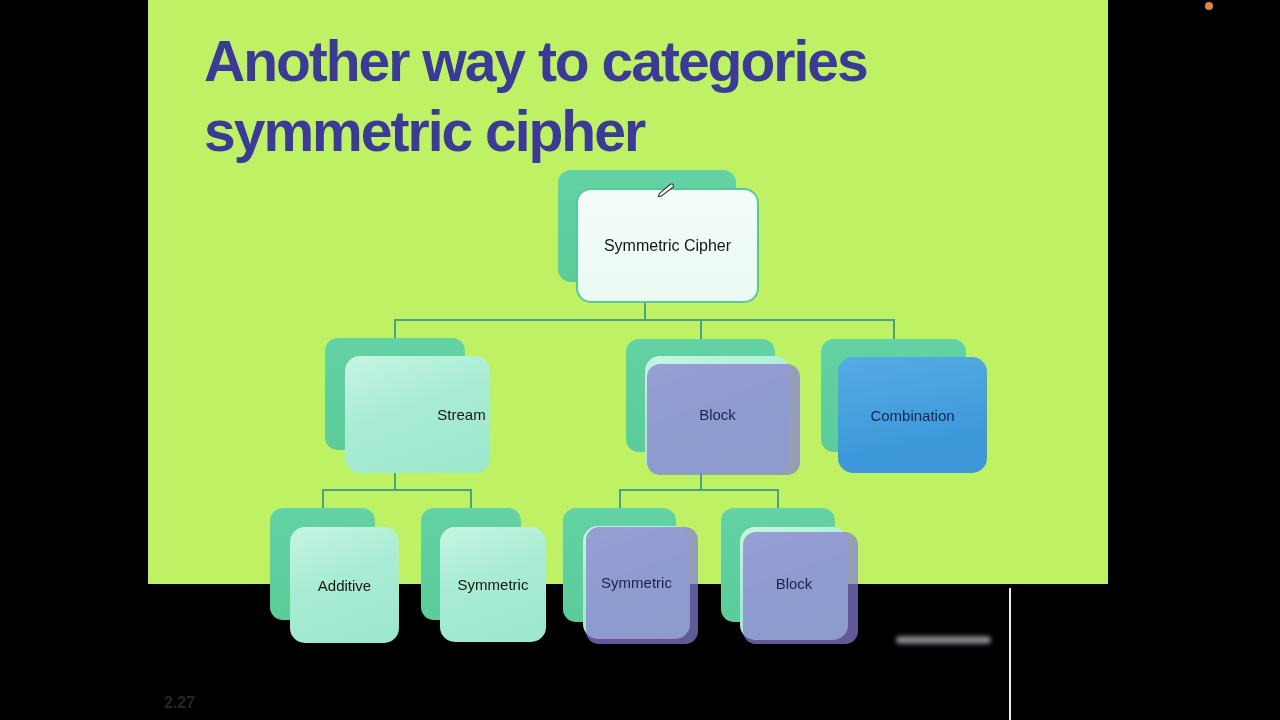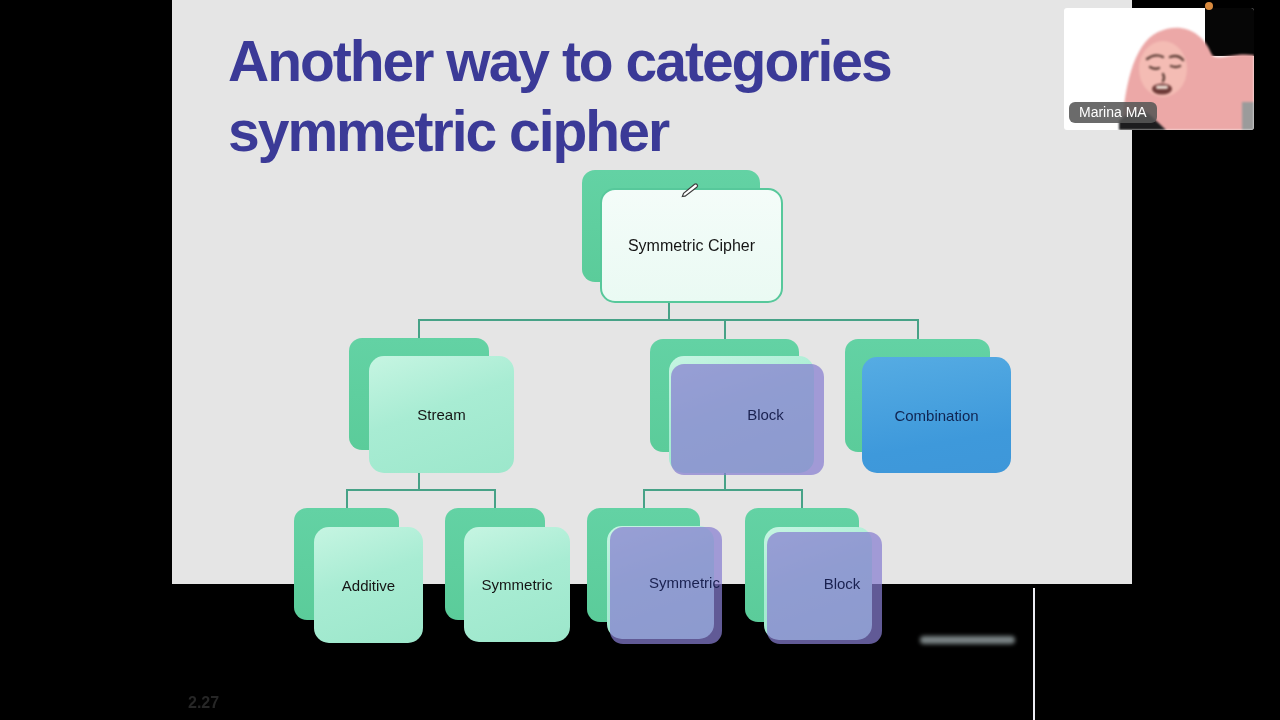--- a/index.html
+++ b/index.html
@@ -1,39 +1,39 @@
 <!DOCTYPE html>
 <html><head>
 <meta charset="utf-8">
 <style>
   html,body{margin:0;padding:0;background:#000;width:1280px;height:720px;overflow:hidden;
     font-family:"Liberation Sans","DejaVu Sans",sans-serif;}
   .stage{position:absolute;inset:0;width:1280px;height:720px;background:#000;}
 
   
-  .slide{position:absolute;left:172px;top:0;width:960px;height:584px;background:#e5e5e5;}
+  .slide{position:absolute;left:148px;top:0;width:960px;height:584px;background:#bef264;}
   .slide-title{position:absolute;left:56px;top:26px;color:#3b3a97;font-size:57px;
     font-weight:600;line-height:70px;letter-spacing:-2px;}
   .pagenum{position:absolute;left:16px;top:694px;font-size:16px;font-weight:bold;color:#262626;}
 
   
   .line{position:absolute;background:#47a287;}
 
   
   .node{position:absolute;}
   .nshadow{position:absolute;left:0;top:0;border-radius:13px;
     background:linear-gradient(180deg,#63d2a4 0%,#5bcc9a 100%);}
   .nfg{position:absolute;border-radius:15px;}
   .mint{background:linear-gradient(160deg,#c6f5e2 0%,#a8ecd3 45%,#9ce7cb 100%);}
   .blue{background:linear-gradient(170deg,#56ace3 0%,#3e99db 70%,#3e97d9 100%);}
   .rootfg{background:linear-gradient(180deg,#f4fcf9 0%,#eafaf3 100%);border:2px solid #57c89b;}
   .nhl{position:absolute;border-radius:13px;background:rgba(134,125,208,0.72);}
   .nlabel{position:absolute;display:flex;align-items:center;justify-content:center;
     font-size:15px;font-weight:500;color:#151515;z-index:3;text-align:center;}
-  .nlabel.dark{color:#1a2150;padding-left:24px;}
+  .nlabel.dark{color:#1a2150;}
   .nlabel.navy{color:#102451;}
   .root-label{font-size:16px;}
 
   
   .ghost-v{position:absolute;left:861px;top:588px;width:2px;height:132px;background:#ededf3;}
   .ghost-smudge{position:absolute;left:748px;top:636px;width:95px;height:8px;background:#dff0f3;
     opacity:.55;filter:blur(2px);border-radius:4px;}
 
   
   .pen{position:absolute;left:508px;top:180px;width:20px;height:20px;z-index:6;}
@@ -75,21 +75,21 @@
 
     <div class="node" style="left:410px;top:170px;">
       <div class="nshadow" style="width:178px;height:112px;"></div>
       <div class="nfg rootfg" style="left:18px;top:18px;width:179px;height:111px;"></div>
       <div class="nlabel root-label" style="left:18px;top:18px;width:183px;height:115px;">Symmetric Cipher</div>
     </div>
 
     <div class="node" style="left:177px;top:338px;">
       <div class="nshadow" style="width:140px;height:112px;"></div>
       <div class="nfg mint" style="left:20px;top:18px;width:145px;height:117px;"></div>
-      <div class="nlabel" style="left:20px;top:18px;width:145px;height:117px;">Stream</div>
+      <div class="nlabel" style="left:20px;top:18px;width:145px;height:117px;padding-left:44px;">Stream</div>
     </div>
 
     <div class="node" style="left:478px;top:339px;">
       <div class="nshadow" style="width:149px;height:113px;"></div>
       <div class="nfg mint" style="left:19px;top:17px;width:145px;height:117px;"></div>
       <div class="nhl" style="left:21px;top:25px;width:153px;height:111px;"></div>
       <div class="nlabel dark" style="left:19px;top:17px;width:145px;height:117px;">Block</div>
     </div>
 
     <div class="node" style="left:673px;top:339px;">
@@ -127,42 +127,15 @@
     <svg class="pen" viewBox="0 0 24 24">
       <path d="M4 21 l3.2 -0.9 L19.6 7.6 a2.1 2.1 0 0 0 -3.1 -3.1 L4.9 17.1 Z" fill="#ffffff" stroke="#3c3c3c" stroke-width="1.4" transform="rotate(8 12 12)"></path>
     </svg>
 
     <div class="ghost-v"></div>
     <div class="ghost-smudge"></div>
 
     <div class="pagenum">2.27</div>
   </div>
 
-  <div class="webcam">
-    <svg viewBox="0 0 190 122" width="190" height="122">
-
-      <rect x="141" y="0" width="49" height="48" fill="#060606"></rect>
-      <g style="filter:blur(1px)">
-
-        <path d="M58,122 C60,84 68,36 94,24 C117,13 139,24 147,45 C151,55 166,44 190,47 L190,122 Z" fill="#eca8a7"></path>
-
-        <ellipse cx="99" cy="61" rx="24" ry="28" fill="#f4bcb4"></ellipse>
-
-        <g fill="none" stroke="#5f4038" stroke-width="2.4" stroke-linecap="round">
-          <path d="M83,51 q8,-6 16,-2"></path>
-          <path d="M106,49 q8,-3 13,3"></path>
-          <path d="M86,59 q5,3 9,1"></path>
-          <path d="M107,58 q5,2 9,0"></path>
-          <path d="M99,66 q2,4 0,7"></path>
-        </g>
-        <ellipse cx="98" cy="81" rx="10" ry="5.5" fill="#6e3a38"></ellipse>
-        <rect x="92" y="77.5" width="12" height="3.4" rx="1.6" fill="#e9d9cf"></rect>
-
-        <path d="M55,122 L102,122 L86,107 C75,98 62,106 55,113 Z" fill="#1c1c1e"></path>
-
-        <rect x="178" y="94" width="12" height="28" fill="#9b9b9b"></rect>
-      </g>
-    </svg>
-    <div class="name-label">Marina MA</div>
-  </div>
 
   <div class="rec-dot"></div>
 </div>
 
 </body></html>

